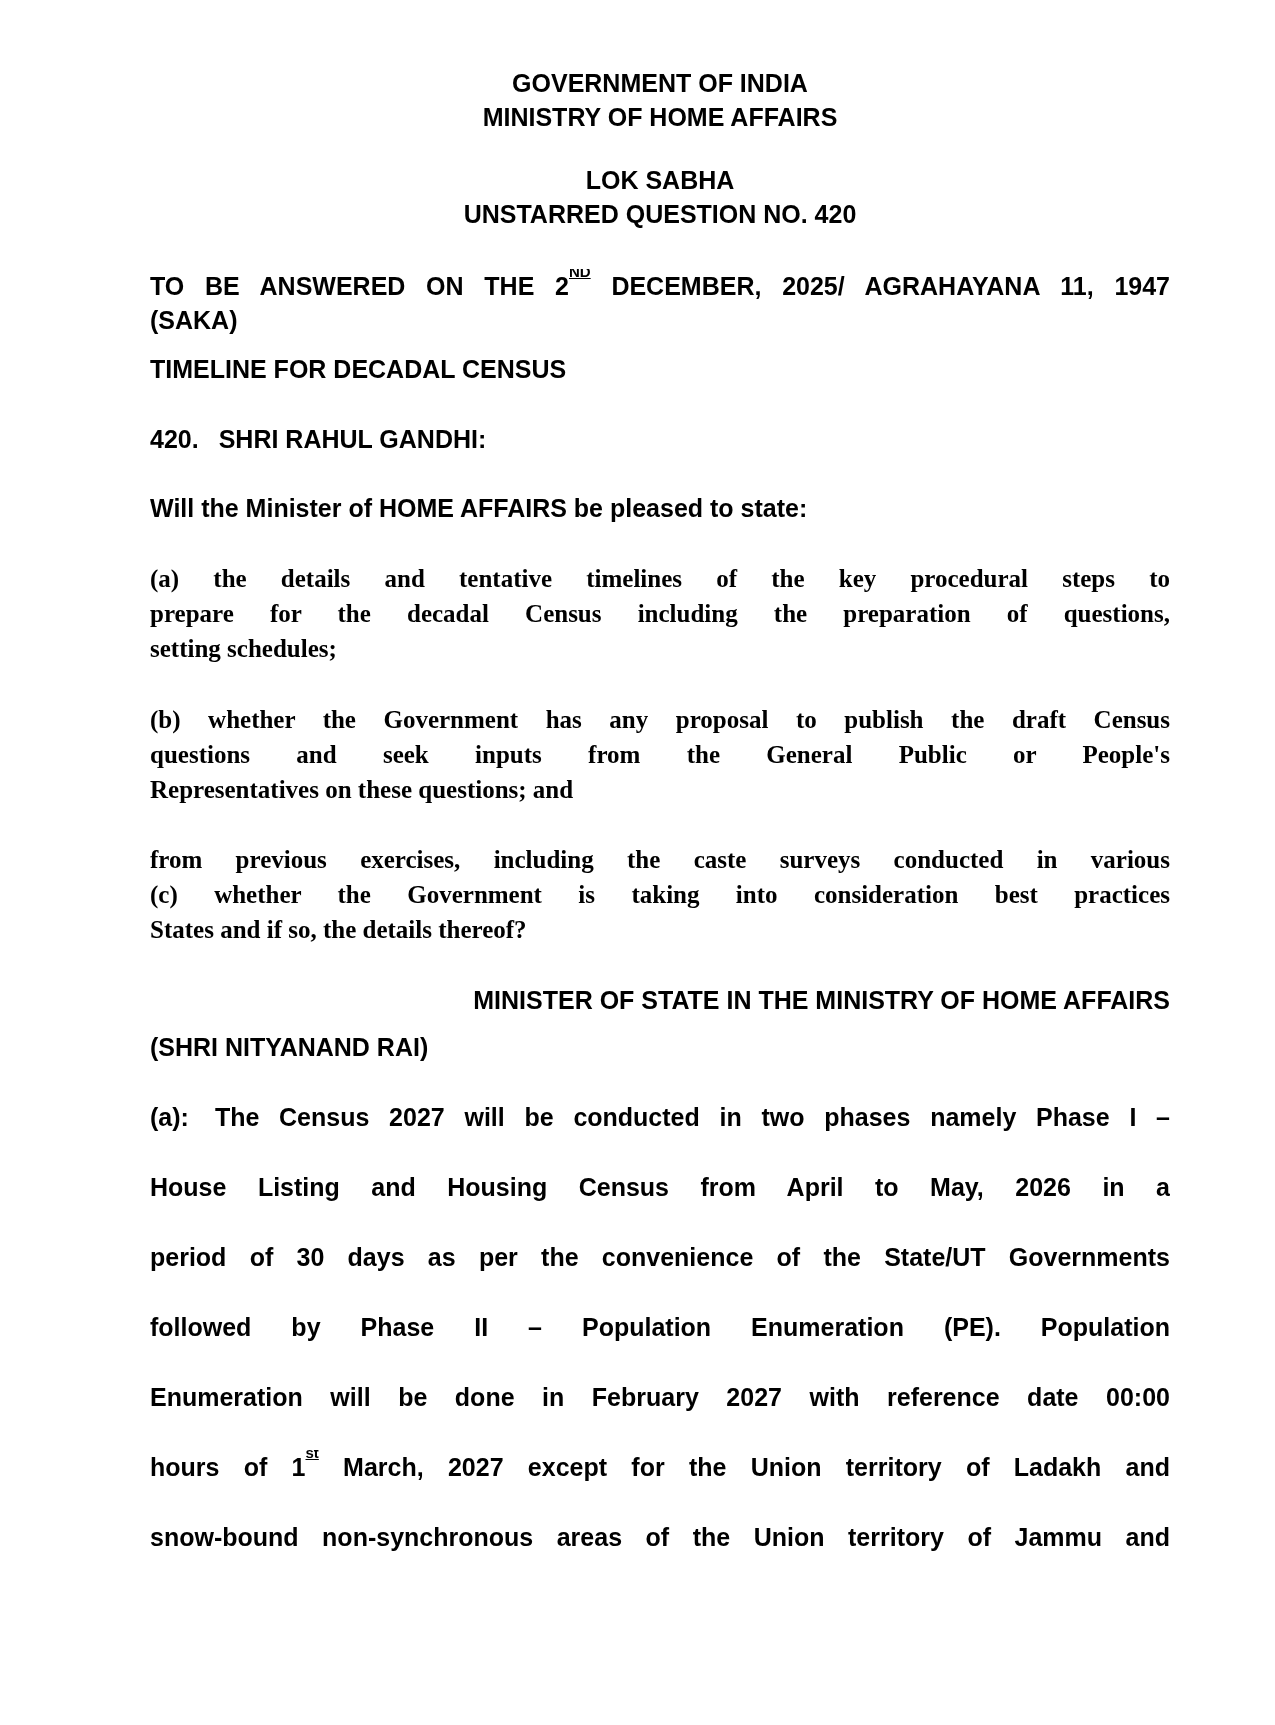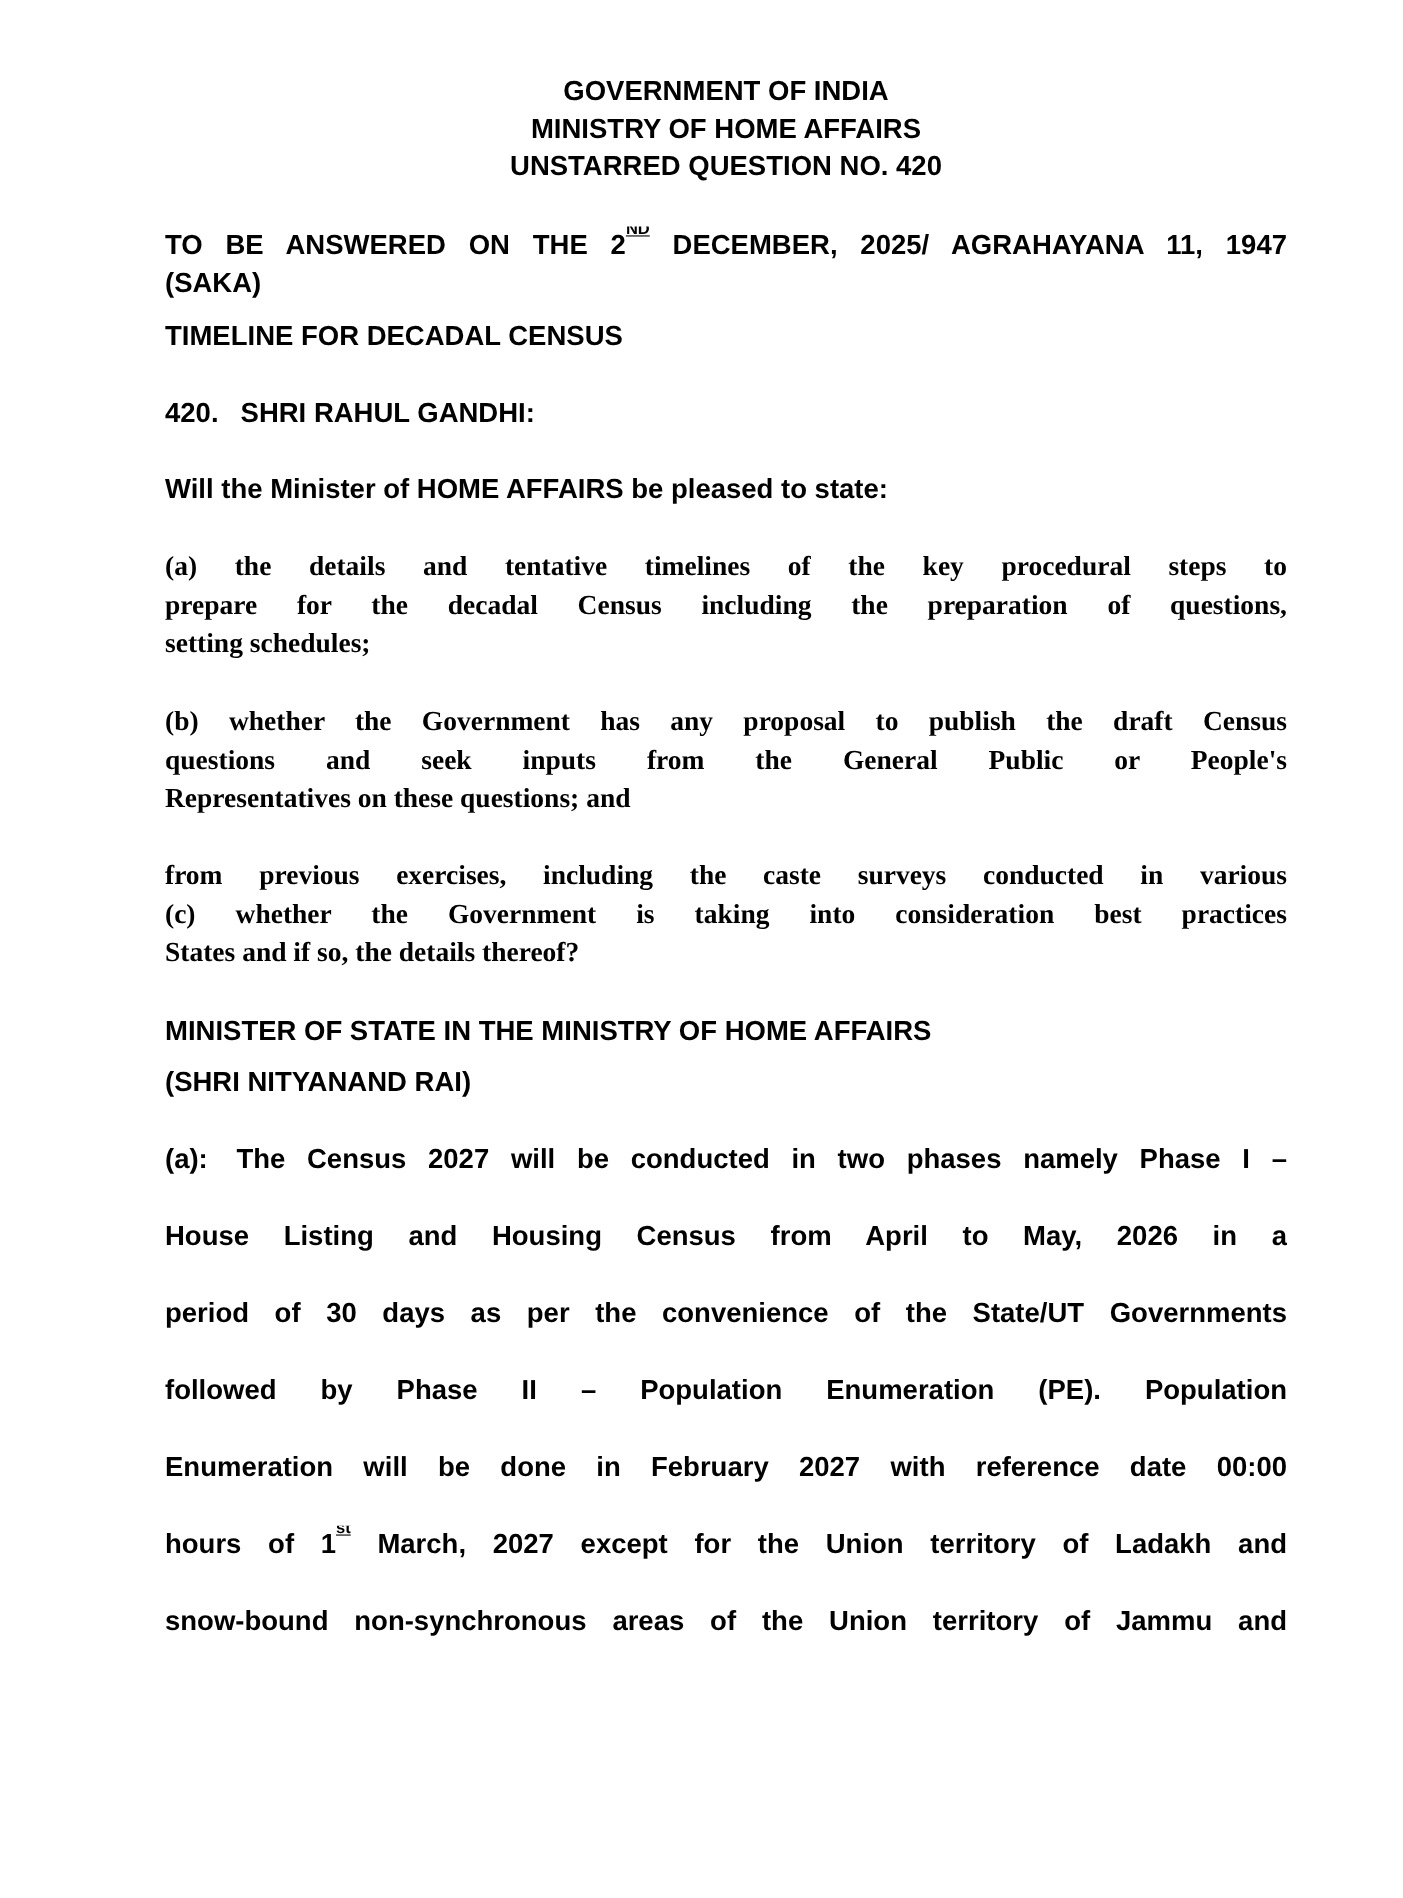--- a/index.html
+++ b/index.html
@@ -49,40 +49,41 @@
   }
   .aline.last { margin-bottom: 0; }
   .mt-lok       { margin-top: 29px; }
   .mt-answered  { margin-top: 38px; }
   .mt-subject   { margin-top: 15px; }
   .mt-q         { margin-top: 36px; }
   .mt-intro     { margin-top: 35px; }
   .mt-para      { margin-top: 36px; }
   .mt-c         { margin-top: 35px; }
   .mt-answerhead{ margin-top: 36px; }
-  .mt-minister  { margin-top: 36px; }
+  .mt-minister  { margin-top: 36px; text-align: right; }
   .mt-name      { margin-top: 13px; }
   .qnum   { margin-right: 20px; }
   .alabel { margin-right: 26px; }
   sup {
     font-size: 0.6em;
     line-height: 0;
     position: relative;
     top: -0.55em;
     text-decoration: underline;
   }
 </style>
 </head>
 <body>
 
 <div class="page">
 
   <div class="hline center">GOVERNMENT OF INDIA</div>
   <div class="hline center">MINISTRY OF HOME AFFAIRS</div>
 
+  <div class="hline center mt-lok">LOK SABHA</div>
   <div class="hline center">UNSTARRED QUESTION NO. 420</div>
 
   <div class="hline jfull mt-answered"><span>TO BE ANSWERED ON THE 2</span><sup>ND</sup><span> DECEMBER, 2025/ AGRAHAYANA 11, 1947</span></div>
   <div class="hline">(SAKA)</div>
 
   <div class="hline mt-subject">TIMELINE FOR DECADAL CENSUS</div>
 
   <div class="hline mt-q"><span class="qnum">420.</span><span>SHRI RAHUL GANDHI:</span></div>
 
   <div class="hline mt-intro">Will the Minister of HOME AFFAIRS be pleased to state:</div>

